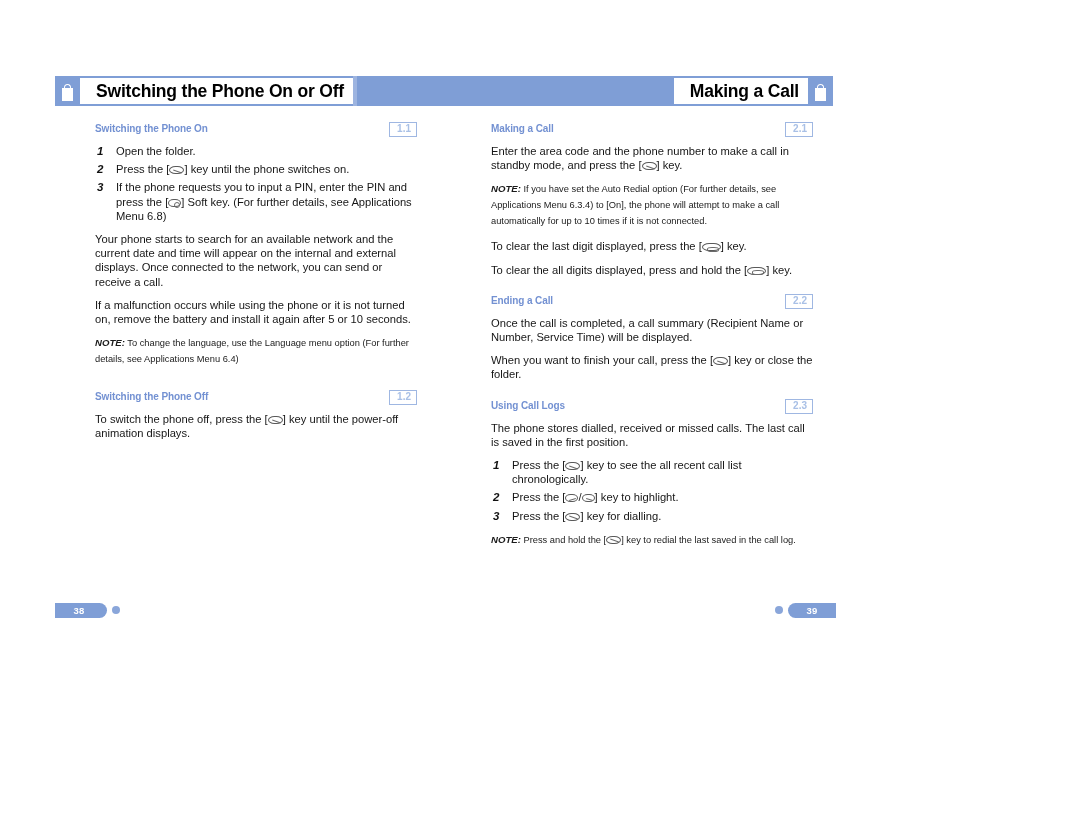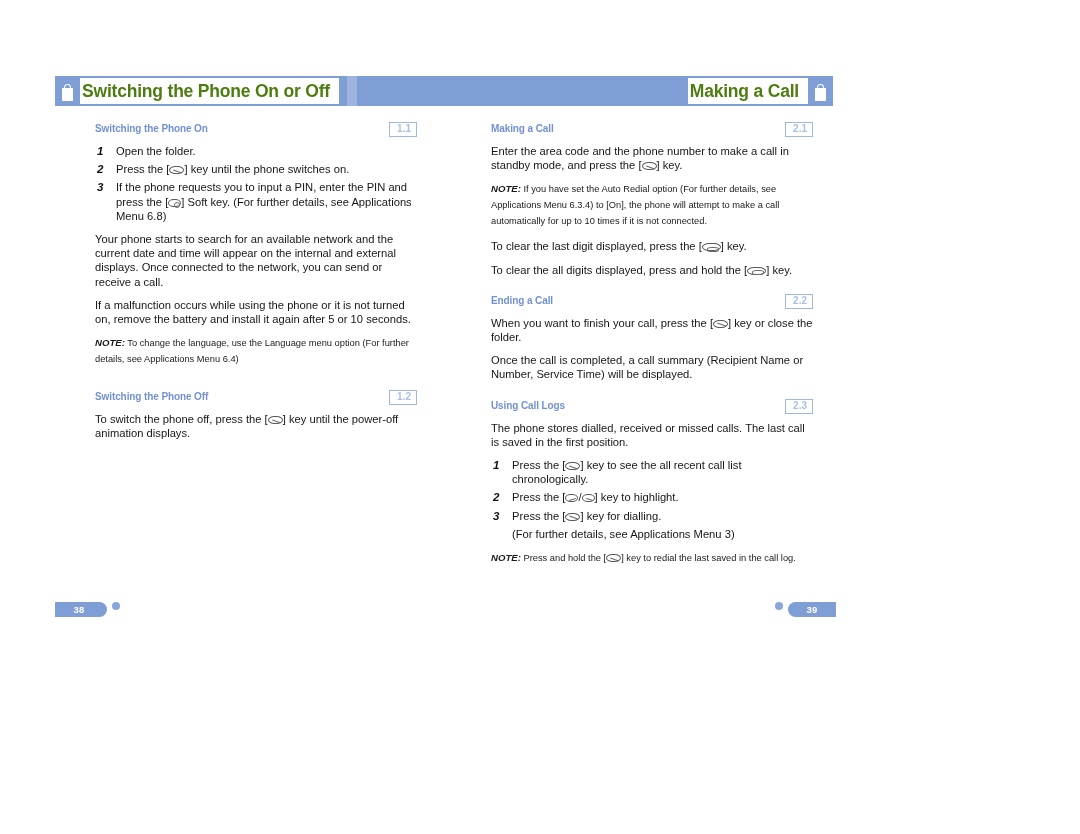--- a/index.html
+++ b/index.html
@@ -51,25 +51,25 @@
     align-items: center;
   }
   .hdr-tab.left  { left: 55px; }
   .hdr-tab.right { right: 247px; }
 
   .hdr-label {
     background: #ffffff;
     height: 26px;
     display: flex;
     align-items: center;
-    padding: 0 9px 0 2px;
+    padding: 0 9px 0 16px;
     font-size: 17.5px;
     font-weight: bold;
     letter-spacing: -0.2px;
-    color: #4d7c0f;
+    color: #000000;
     white-space: nowrap;
   }
 
   .phone-icon {
     position: relative;
     width: 15px;
     height: 26px;
     margin: 0 5px;
     flex: none;
   }
@@ -232,20 +232,21 @@
     transform: rotate(-18deg);
   }
   .key.navdn::after { transform: rotate(18deg); }
 
   
   .footer {
     position: absolute;
     bottom: 0;
     height: 16px;
     display: flex;
+    align-items: center;
   }
   .footer-left  { left: 55px;  top: 602px; }
   .footer-right { left: 770px; top: 602px; }
 
   .pagebox {
     background: #7f9ed6;
     color: #ffffff;
     font-size: 9.5px;
     font-weight: bold;
     height: 15px;
@@ -351,23 +352,23 @@
 
     <p class="body"><span>To clear the all digits displayed, press and hold the [</span><span class="key clear"></span><span>] key.</span></p>
 
     <div class="gap-md"></div>
 
     <div class="sec">
       <span class="sec-title">Ending a Call</span>
       <span class="sec-num">2.2</span>
     </div>
 
+    <p class="body">Once the call is completed, a call summary (Recipient Name or Number, Service Time) will be displayed.</p>
+
     <p class="body"><span>When you want to finish your call, press the [</span><span class="key send"></span><span>] key or close the folder.</span></p>
-
-    <p class="body">Once the call is completed, a call summary (Recipient Name or Number, Service Time) will be displayed.</p>
 
     <div class="gap-md"></div>
 
     <div class="sec">
       <span class="sec-title">Using Call Logs</span>
       <span class="sec-num">2.3</span>
     </div>
 
     <p class="body">The phone stores dialled, received or missed calls. The last call is saved in the first position.</p>
 
@@ -377,23 +378,20 @@
         <span>Press the [</span><span class="key send"></span><span>] key to see the all recent call list chronologically.</span>
       </li>
       <li>
         <span class="num">2</span>
         <span>Press the [</span><span class="key nav"></span><span>/</span><span class="key nav navdn"></span><span>] key to highlight.</span>
       </li>
       <li>
         <span class="num">3</span>
         <span>Press the [</span><span class="key send"></span><span>] key for dialling.</span>
       </li>
-      <li class="noNum">
-        <span>(For further details, see Applications Menu 3)</span>
-      </li>
     </ol>
 
     <div class="note">
       <span class="lbl">NOTE:</span>
       <span>Press and hold the [</span><span class="key send"></span><span>] key to redial the last saved in the call log.</span>
     </div>
   </div>
 
   <div class="footer footer-left">
     <span class="pagebox left">38</span>

